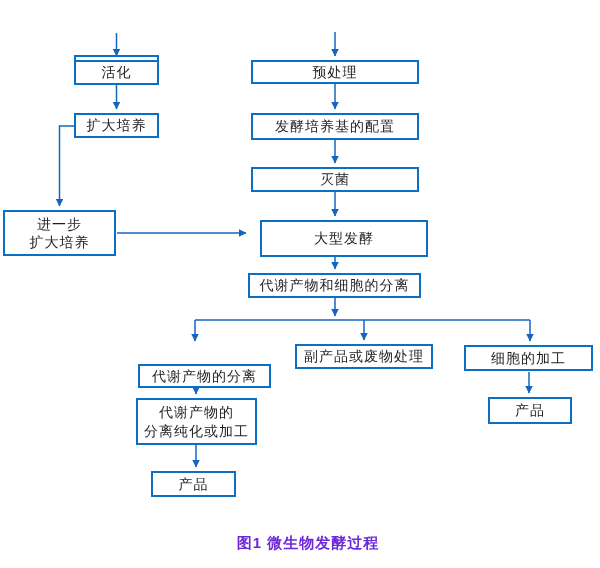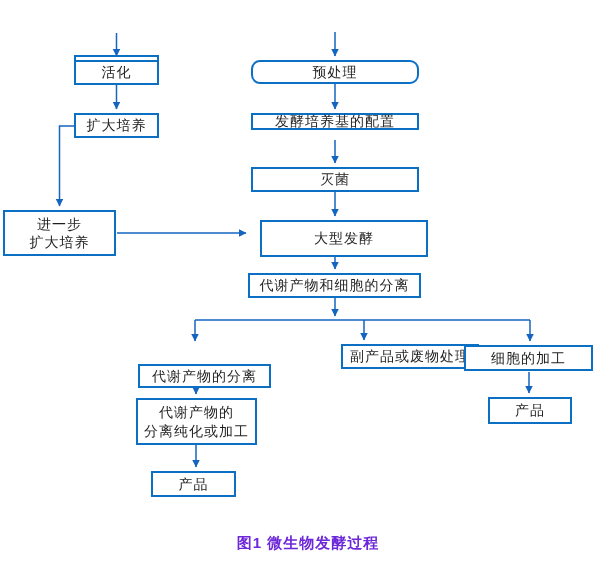--- a/index.html
+++ b/index.html
@@ -83,33 +83,33 @@
   <div class="node" style="left:74px; top:7px; width:85px; height:26px;margin-top:48px;">菌种</div>
 
   <div class="node" style="left:74px; top:60px; width:85px; height:25px;">活化</div>
 
   <div class="node" style="left:74px; top:113px; width:85px; height:25px;">扩大培养</div>
 
   <div class="node" style="left:3px; top:210px; width:113px; height:46px;">进一步
 扩大培养</div>
 
 
-  <div class="node" style="left:251px; top:60px; width:168px; height:24px;border-radius:9px;">预处理</div>
+  <div class="node" style="left:251px; top:60px; width:168px; height:24px;">预处理</div>
 
-  <div class="node" style="left:251px; top:113px; width:168px; height:17px;">发酵培养基的配置</div>
+  <div class="node" style="left:251px; top:113px; width:168px; height:27px;">发酵培养基的配置</div>
 
   <div class="node" style="left:251px; top:167px; width:168px; height:25px;">灭菌</div>
 
   <div class="node" style="left:260px; top:220px; width:168px; height:37px;">大型发酵</div>
 
   <div class="node" style="left:248px; top:273px; width:173px; height:25px;">代谢产物和细胞的分离</div>
 
   <div class="node" style="left:132px; top:364px; width:133px; height:24px;margin-left:6px;">代谢产物的分离</div>
 
-  <div class="node" style="left:295px; top:344px; width:138px; height:25px;margin-left:46px;">副产品或废物处理</div>
+  <div class="node" style="left:295px; top:344px; width:138px; height:25px;">副产品或废物处理</div>
 
   <div class="node" style="left:464px; top:345px; width:129px; height:26px;">细胞的加工</div>
 
   <div class="node" style="left:136px; top:398px; width:121px; height:47px;">代谢产物的
 分离纯化或加工</div>
 
   <div class="node" style="left:151px; top:471px; width:85px; height:26px;">产品</div>
 
   <div class="node" style="left:488px; top:397px; width:84px; height:27px;">产品</div>
 

